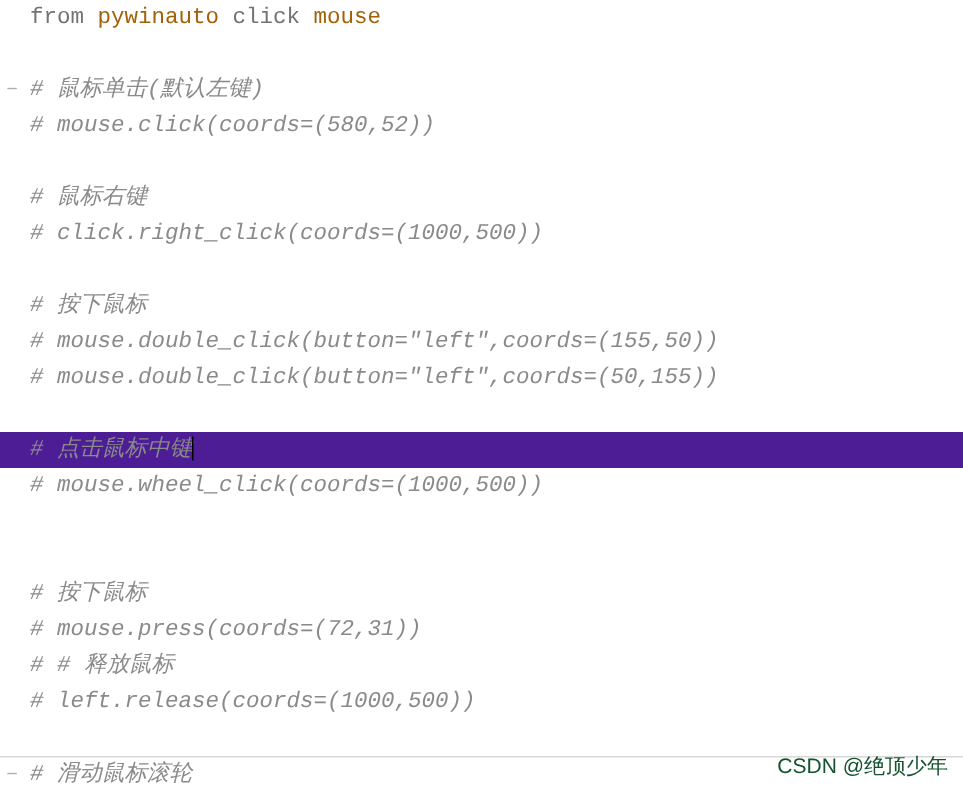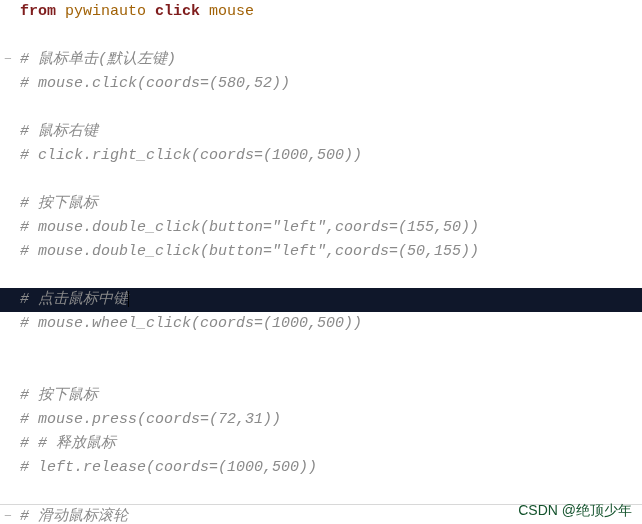--- a/index.html
+++ b/index.html
@@ -33,24 +33,24 @@
     color: #b8b8b8;
     font-style: normal;
     font-size: 13px;
     user-select: none;
   }
   .minus::before {
     content: "−";
     display: inline-block;
     color: #b0b0b0;
   }
-  .kw { color: #7f1d1d; font-weight: bold; font-style: normal; }
+  .kw { color: #737373; font-weight: normal; font-style: normal; }
   .plain { color: #a16207; font-style: normal; }
   .cmt { color: #8a8a8a; }
-  .highlight { background: #0f172a; }
+  .highlight { background: #4c1d95; }
   .caret {
     border-left: 1px solid #000;
     display: inline-block;
     height: 16px;
     vertical-align: middle;
   }
   .hr-gap {
     border-top: 1px solid #d8d8d8;
     margin: 0;
     height: 0;

